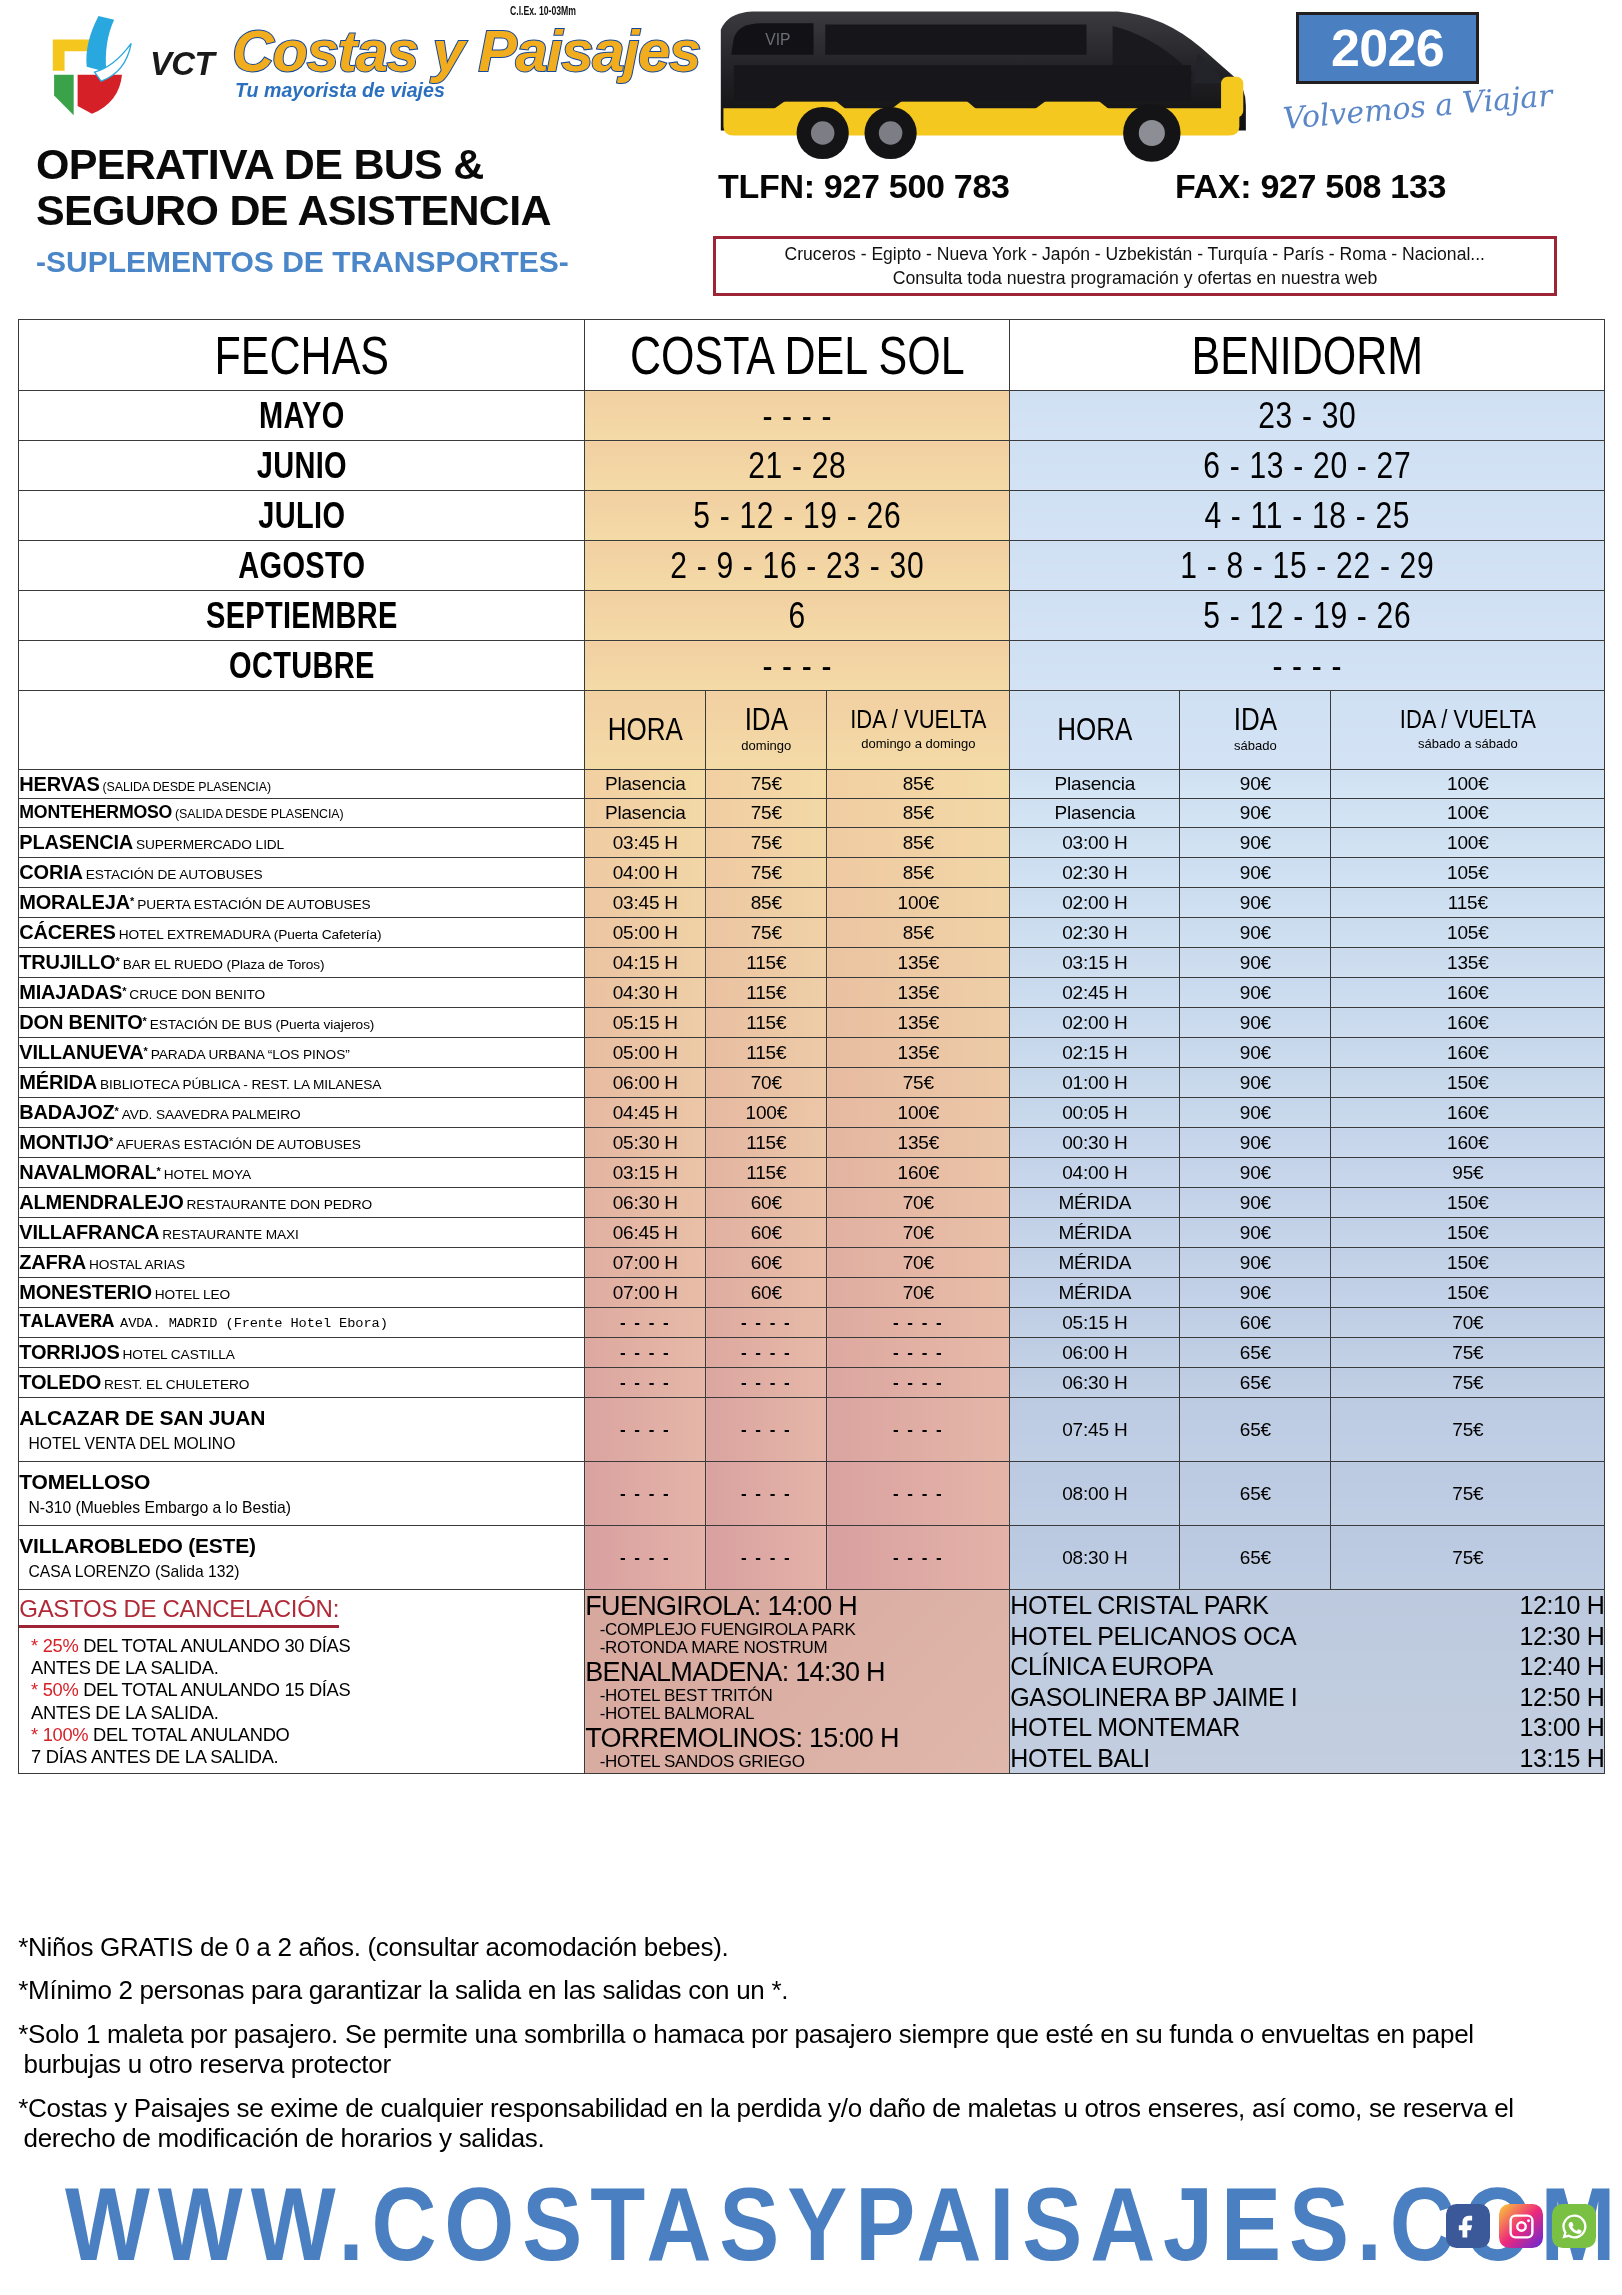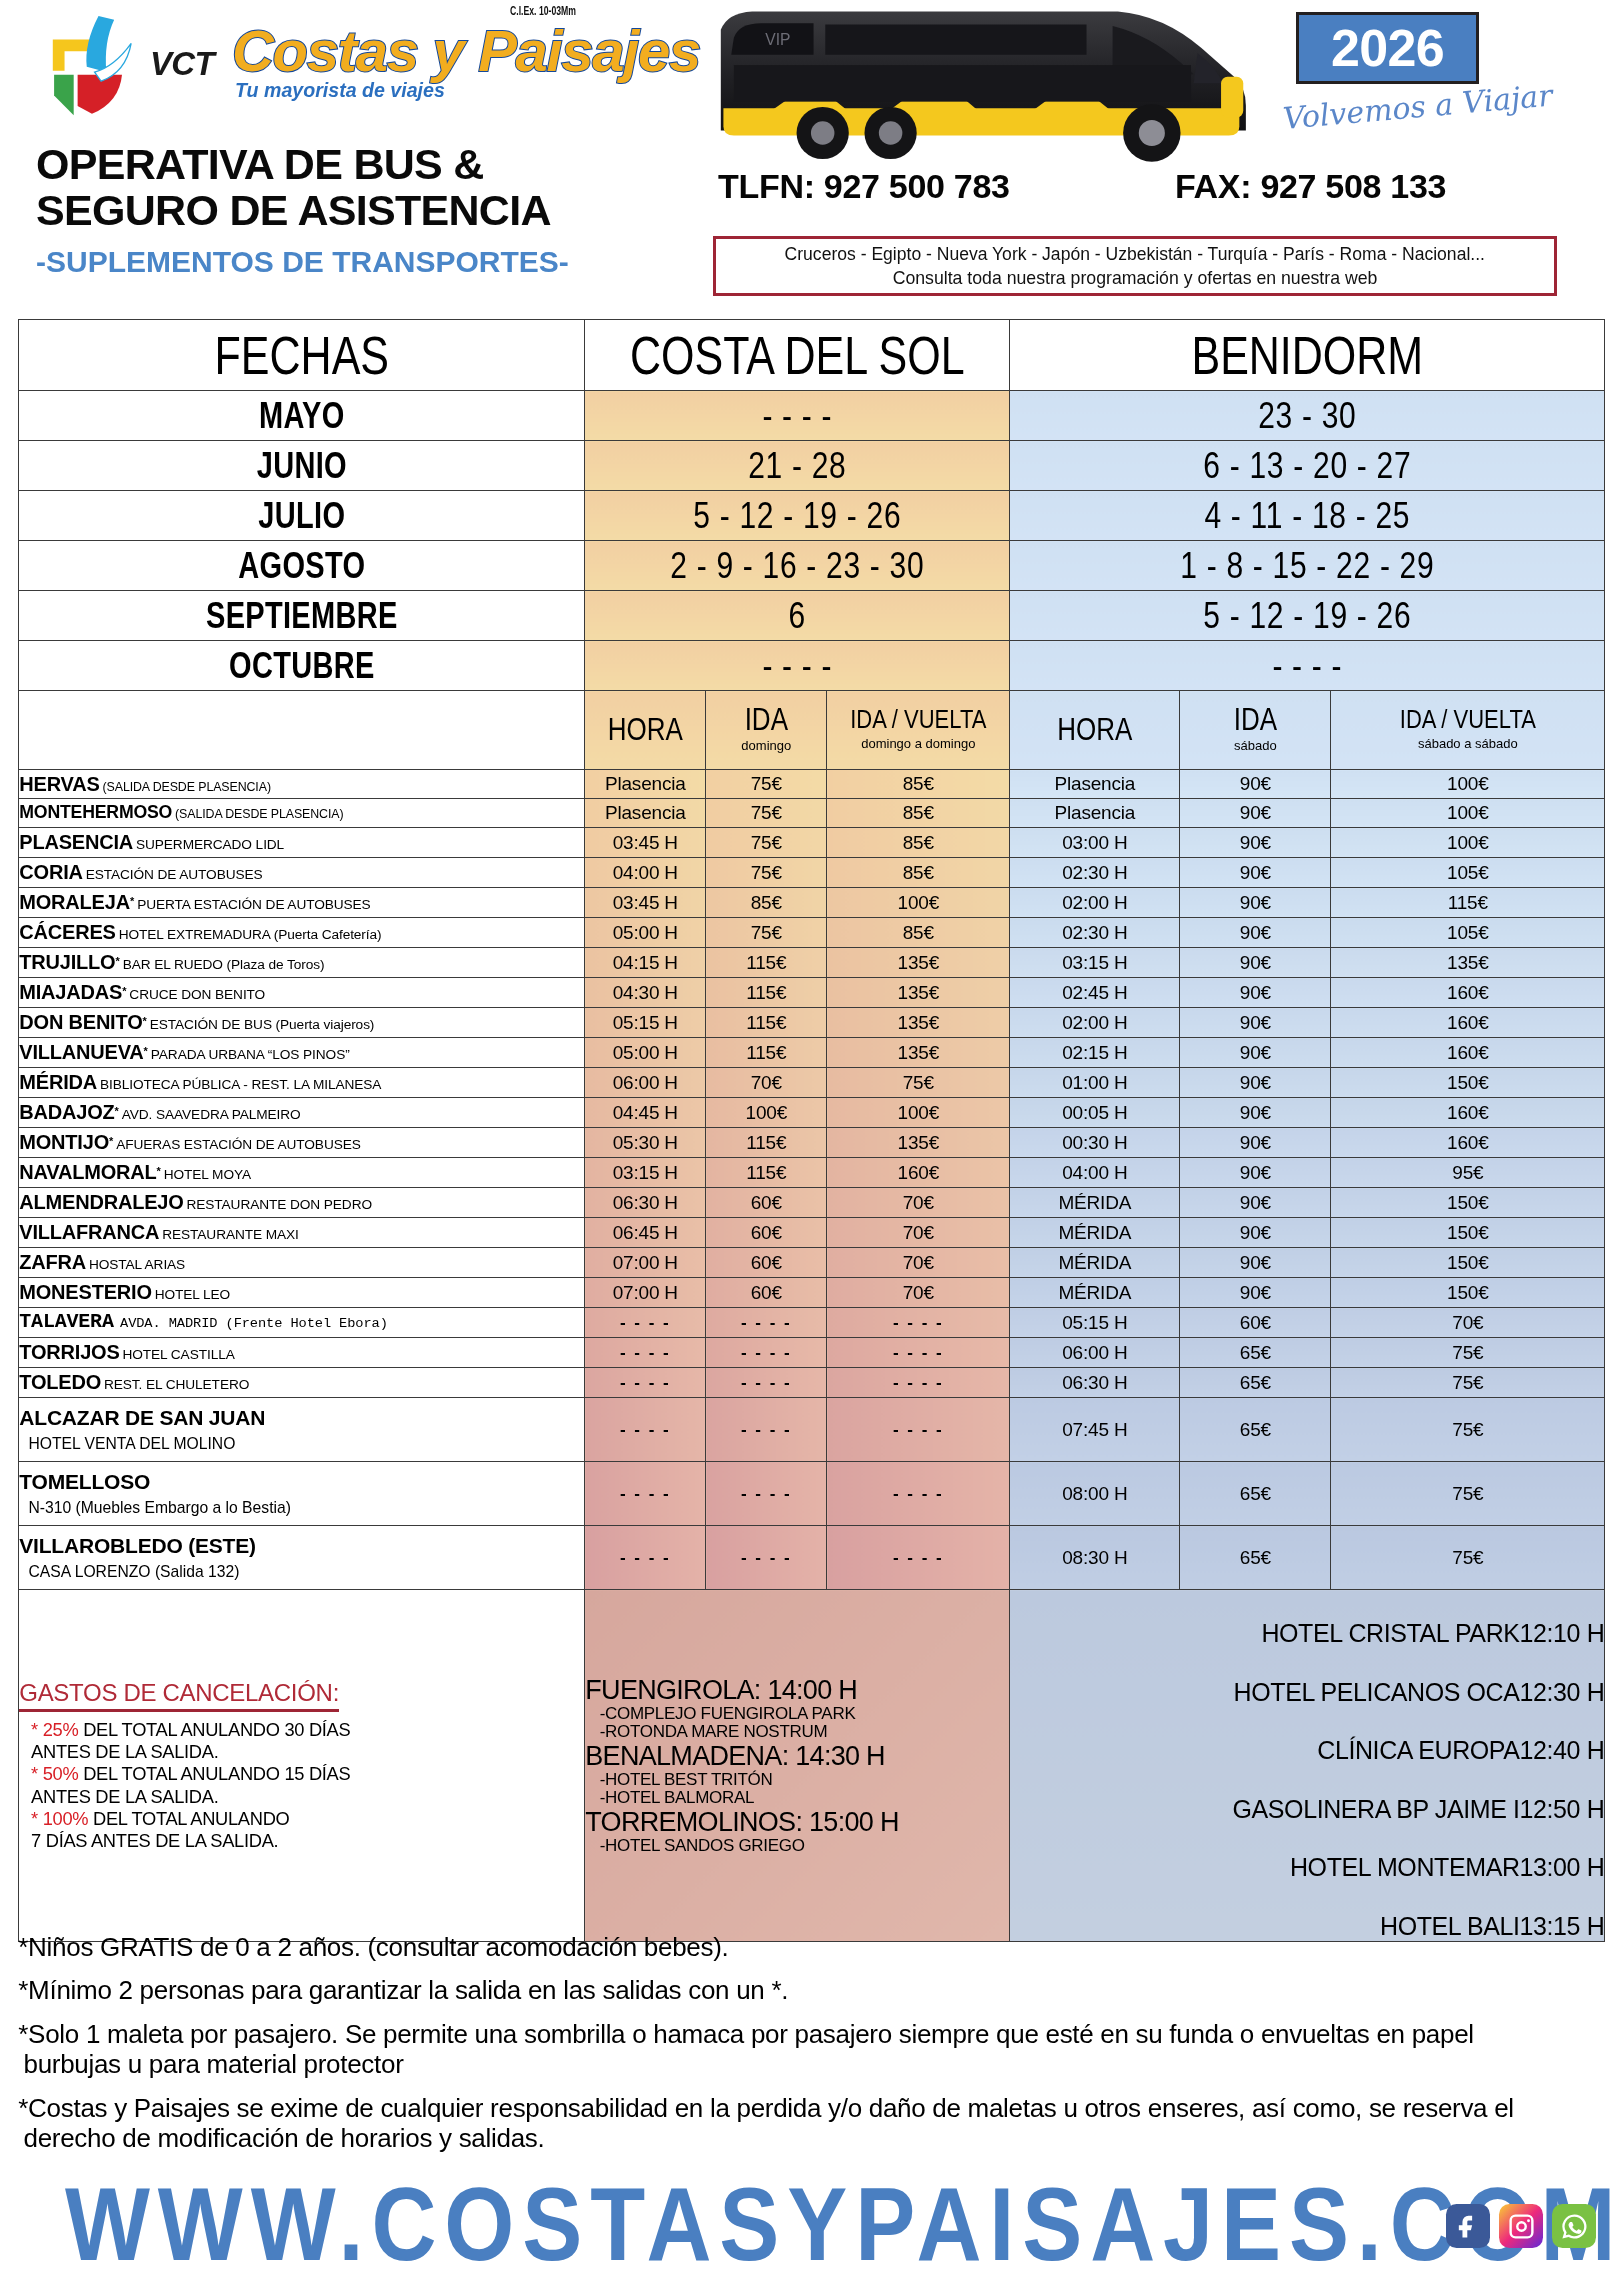--- a/index.html
+++ b/index.html
@@ -112,22 +112,22 @@
                   display:inline-block; padding-bottom:2.6px; margin-bottom:6.5px;
                   letter-spacing:-0.3px; }
   .cancel-line { font-size:18.3px; line-height:1.22; padding-left:11.8px; letter-spacing:-0.3px;}
   .cancel-line .pc { color:#d81f26; }
 
   .cds-info { padding:6.5px 5.2px 5.2px 11.8px; vertical-align:top; line-height:1.08; }
   .cds-info .city { font-size:27px; letter-spacing:-0.7px; display:block; }
   .cds-info .sub { font-size:17px; display:block; padding-left:14.4px; letter-spacing:-0.3px;}
 
   .bnd-info { padding:7.9px 17px 5.2px 15.7px; vertical-align:top; }
-  .bnd-info .line { display:flex; justify-content:flex-end; font-size:25px;
-                    line-height:1.22; letter-spacing:-0.4px;margin-top:28px; }
+  .bnd-info .line { display:flex; justify-content:space-between; font-size:25px;
+                    line-height:1.22; letter-spacing:-0.4px; }
 
   
   .notes { position:absolute; left:18.3px; top:1932px; width:1584px; }
   .note { font-size:26px; line-height:1.17; margin-bottom:13px; letter-spacing:-0.3px; }
   .note .ind { display:block; padding-left:5.2px; }
 
   
   .footer { position:absolute; left:0; top:2153px; width:1623px; height:143px; }
   .url { position:absolute; left:65px; top:13px; font-size:90px; font-weight:bold;
          color:#4a7fc1; letter-spacing:7.9px; white-space:nowrap;
@@ -546,21 +546,21 @@
             </div>
           </td>
         </tr>
       </tbody>
 </table>
 </div>
 
 <div class="notes" id="notes-root">
     <div class="note"><span>*Niños GRATIS de 0 a 2 años. (consultar acomodación bebes).</span></div>
     <div class="note"><span>*Mínimo 2 personas para garantizar la salida en las salidas con un *.</span></div>
-    <div class="note"><span>*Solo 1 maleta por pasajero. Se permite una sombrilla o hamaca por pasajero siempre que esté en su funda o envueltas en papel</span><span class="ind">burbujas u para material protector</span></div>
+    <div class="note"><span>*Solo 1 maleta por pasajero. Se permite una sombrilla o hamaca por pasajero siempre que esté en su funda o envueltas en papel</span><span class="ind">burbujas u otro reserva protector</span></div>
     <div class="note"><span>*Costas y Paisajes se exime de cualquier responsabilidad en la perdida y/o daño de maletas u otros enseres, así como, se reserva el</span><span class="ind">derecho de modificación de horarios y salidas.</span></div>
   </div>
 
 <div class="footer">
   <div class="url">WWW.COSTASYPAISAJES.COM</div>
   <div class="socials">
     <div class="sicon s-fb">
       <svg viewBox="0 0 24 24">
           <path d="M15 3h-3a5 5 0 0 0-5 5v3H4v4h3v6h4v-6h3l1-4h-4V8a1 1 0 0 1 1-1h3z"></path>
         </svg>

